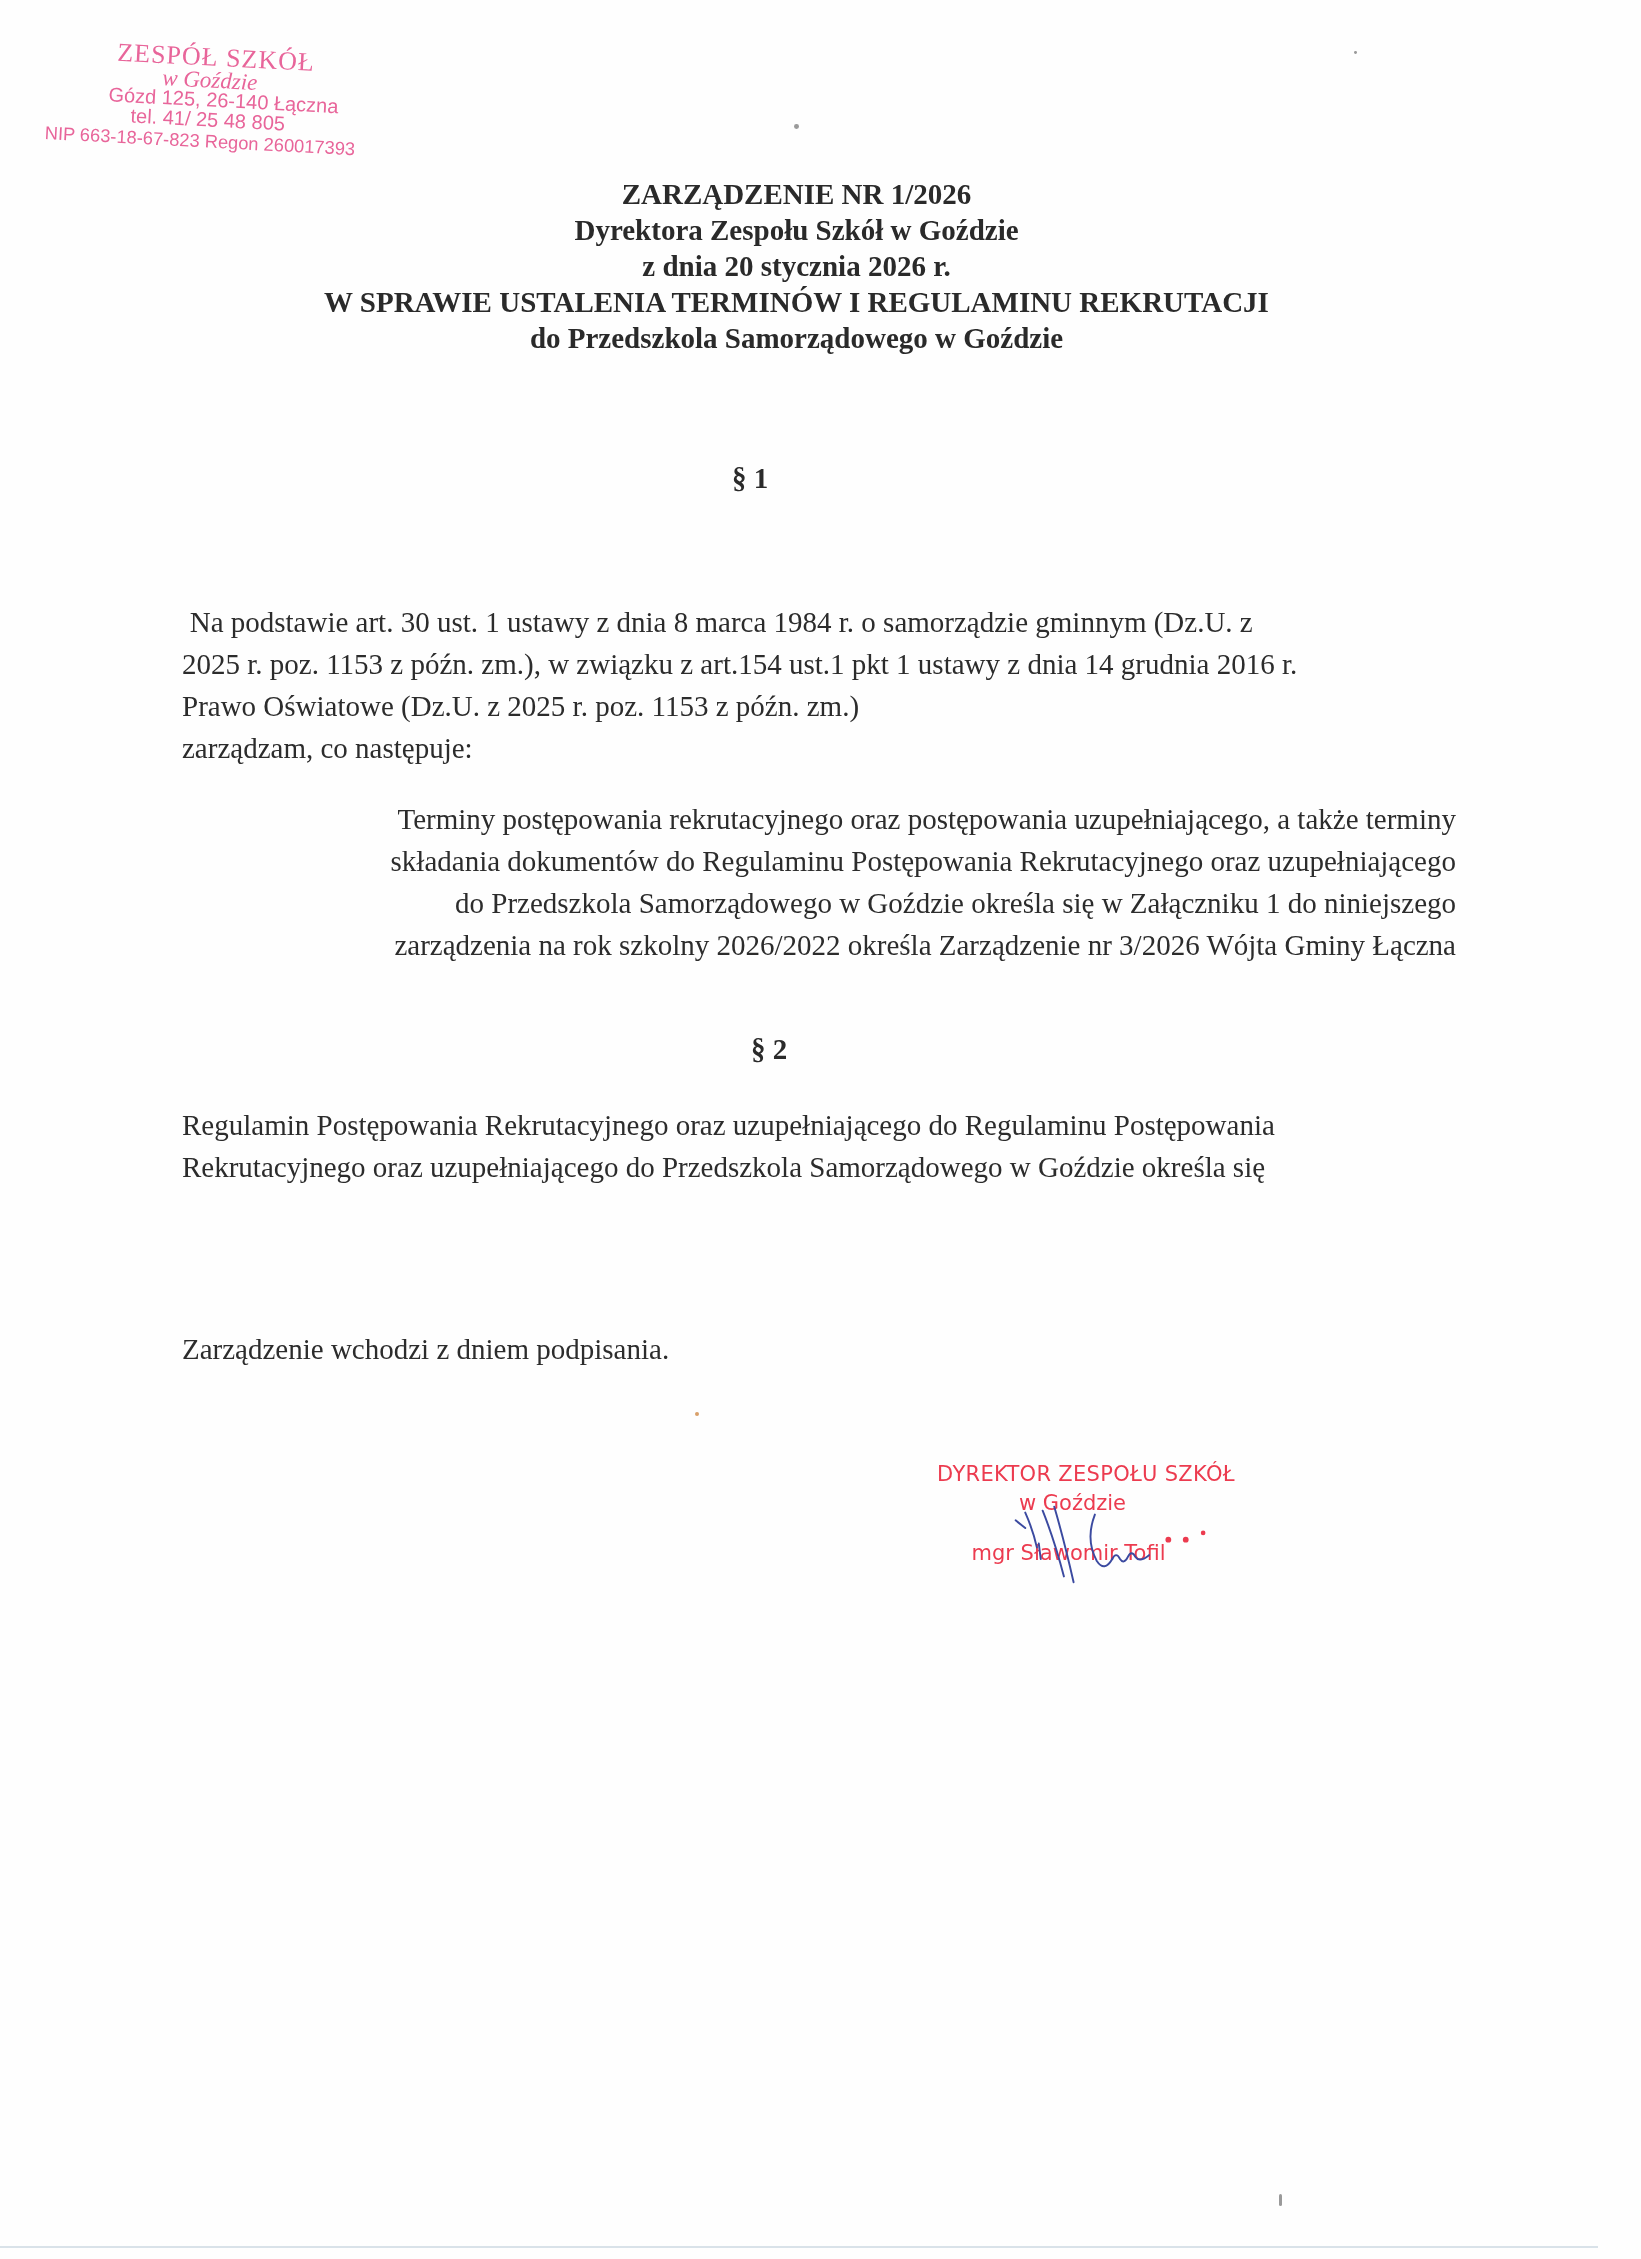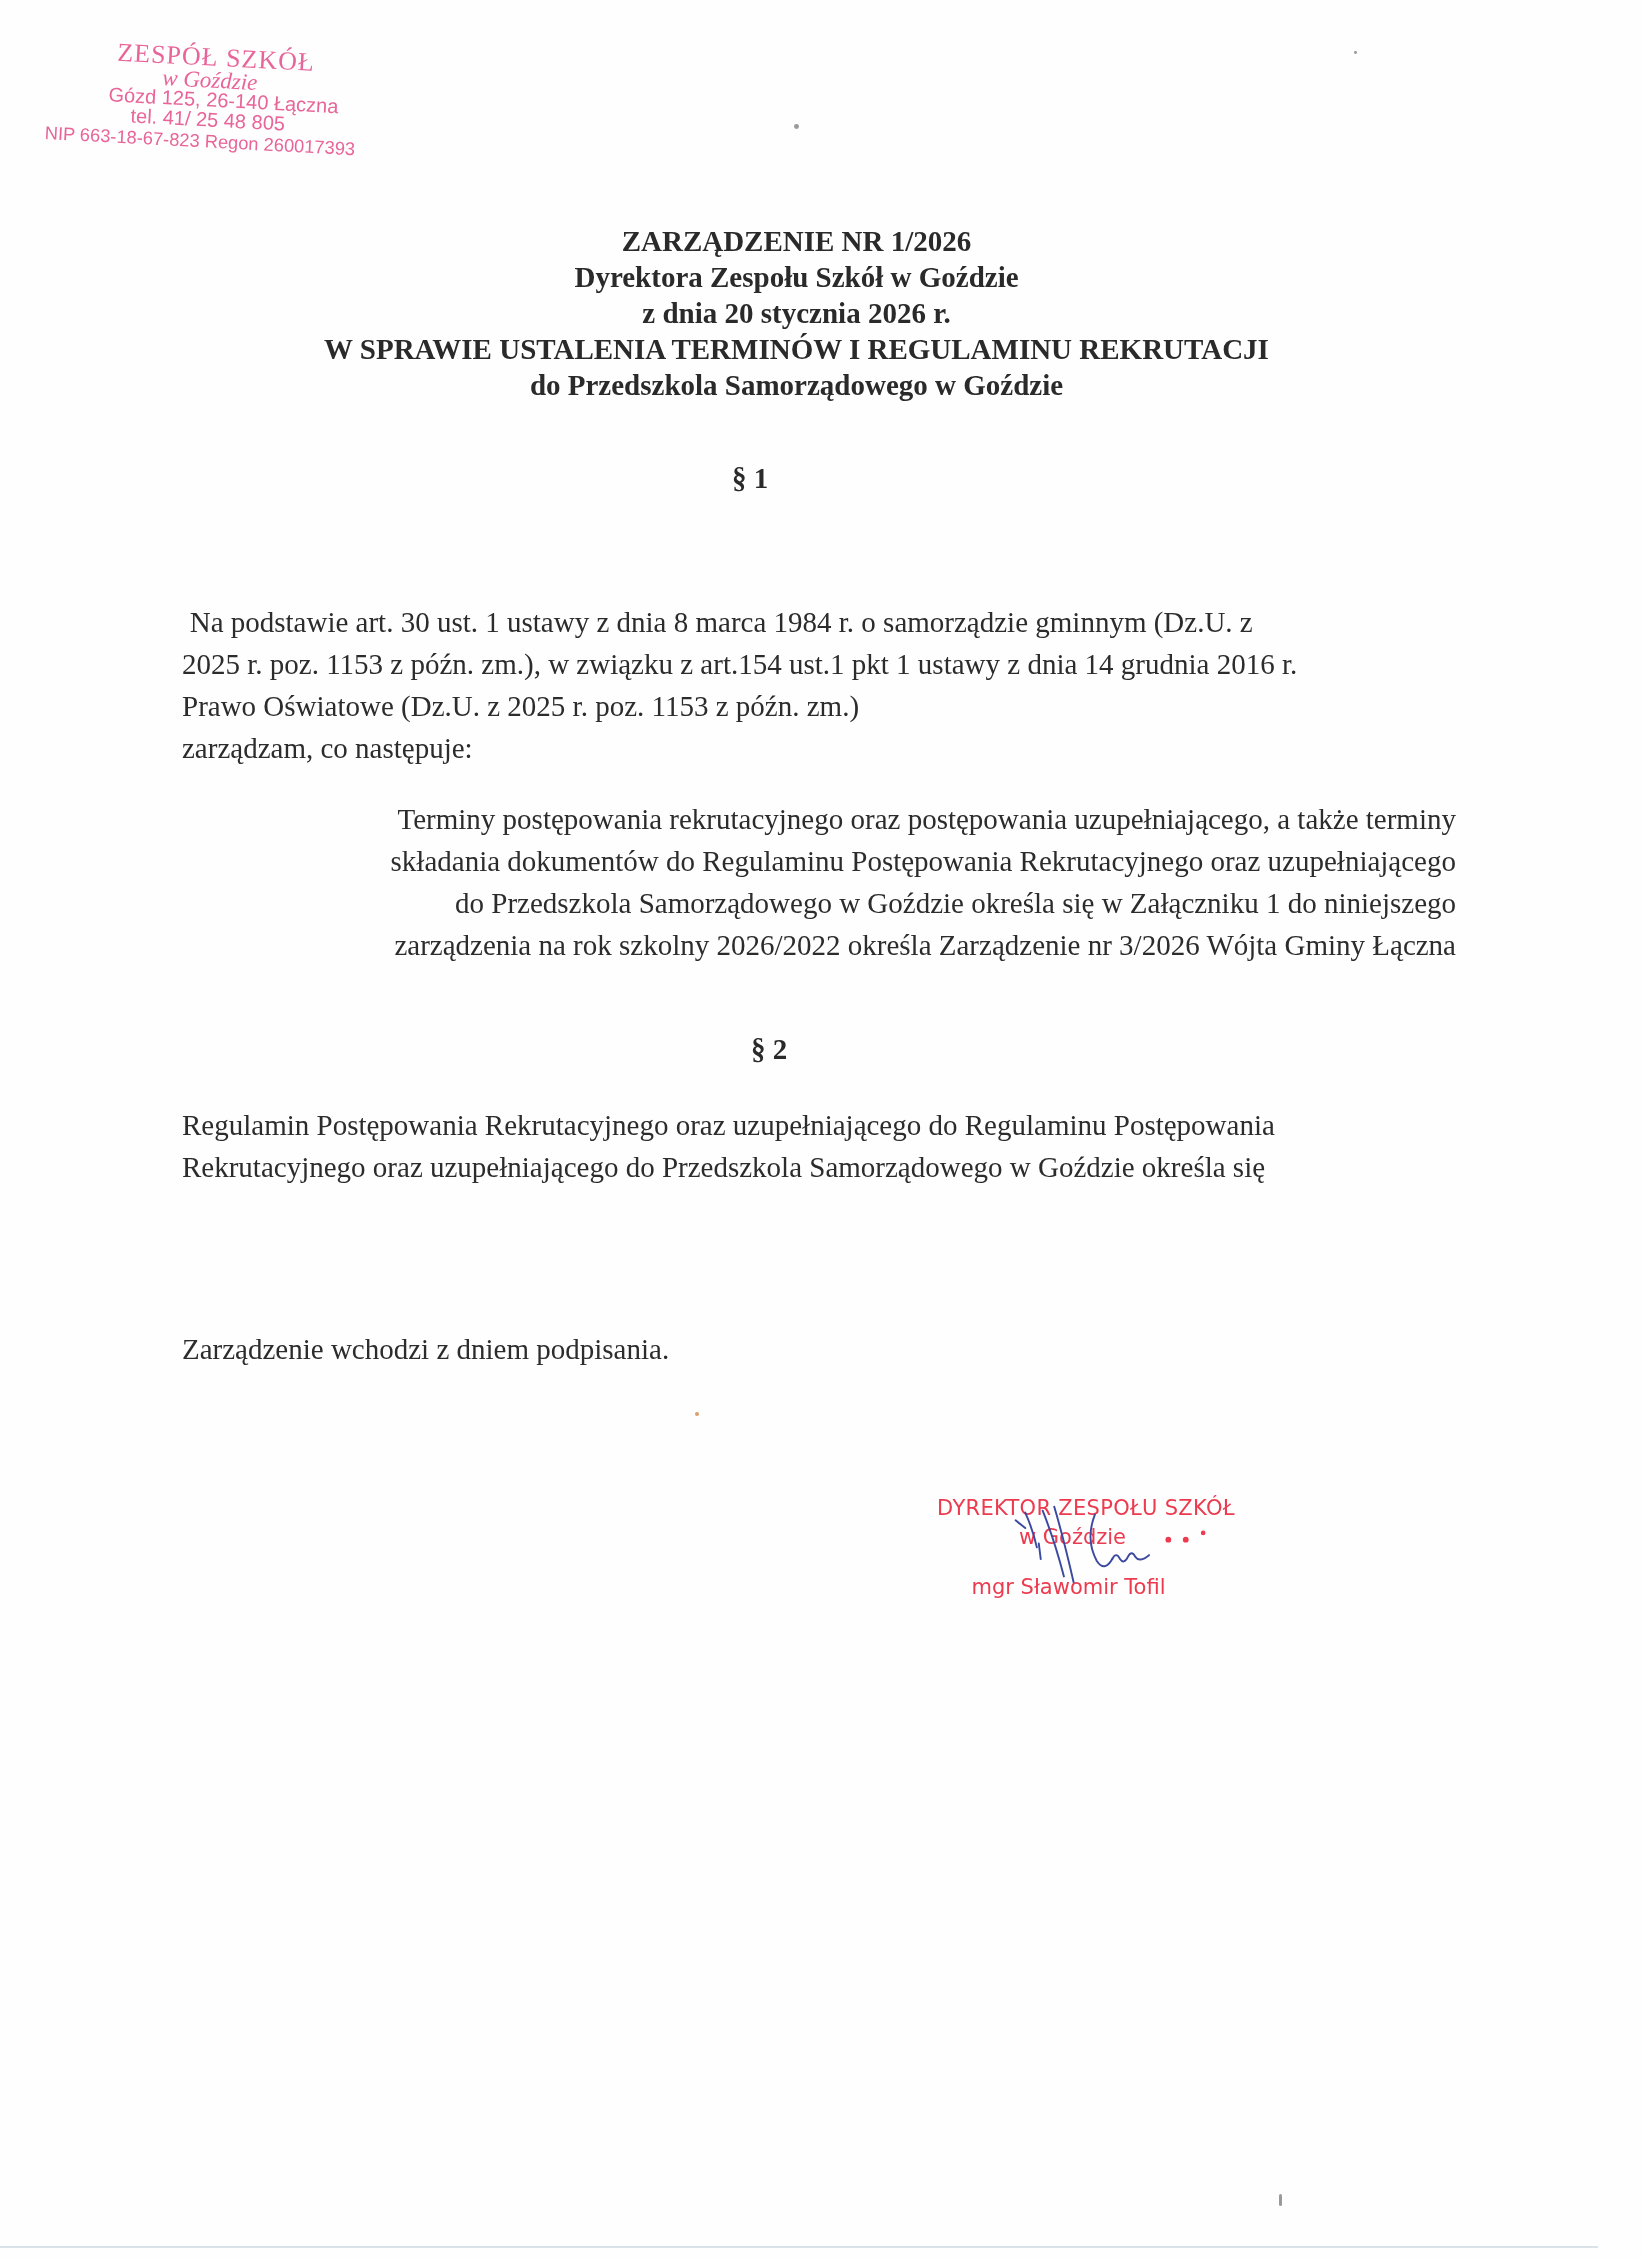--- a/index.html
+++ b/index.html
@@ -8,40 +8,40 @@
 
   
   .stamp { position: absolute; left: 48px; top: 35px; width: 367px; transform: rotate(3deg); transform-origin: left top; color: #e8659a; text-align: center; }
   .stamp .s1 { font-family: "Liberation Serif", serif; font-size: 26px; letter-spacing: 1px; line-height: 27px; margin-left: -29px; }
   .stamp .s2 { font-family: "Liberation Serif", serif; font-style: italic; font-size: 23px; line-height: 19.3px; margin-left: -39px; }
   .stamp .s3 { font-family: "Liberation Sans", sans-serif; font-size: 20px; line-height: 21px; margin-left: -9.7px; }
   .stamp .s4 { font-family: "Liberation Sans", sans-serif; font-size: 20px; line-height: 19.3px; margin-left: -39px; }
   .stamp .s5 { font-family: "Liberation Sans", sans-serif; font-size: 18.3px; line-height: 21px; text-align: left; margin-left: 1.9px; white-space: nowrap; }
 
   
-  .title-block { position: absolute; left: 0; top: 176px; width: 1641px; text-align: center; margin-top: 47px; }
+  .title-block { position: absolute; left: 0; top: 176px; width: 1641px; text-align: center; }
   .title-line { font-family: "Liberation Serif", serif; font-weight: bold; font-size: 29px; line-height: 36px; color: #2a2a2a; white-space: nowrap; }
   .title-line.t1 { margin-left: -48px; }
   .title-line.t2, .title-line.t3, .title-line.t5 { margin-left: -48px; }
   .title-line.t4 { margin-left: -48px; }
 
   .section-mark { position: absolute; font-family: "Liberation Serif", serif; font-weight: bold; font-size: 29px; color: #2a2a2a; }
   .sec1 { left: 732px; top: 462px; }
   .sec2 { left: 751px; top: 1033px; }
 
   .para { position: absolute; left: 182px; width: 1274px; font-family: "Liberation Serif", serif; font-size: 29px; line-height: 42px; color: #2c2c2c; }
   .para .ln { display: block; white-space: nowrap; }
   .p1 { top: 601px; }
   .p1 .ln:first-child { padding-left: 7.7px; }
   .p2 { top: 798px; text-align: right; }
   .p3 { top: 1104px; }
   .p4 { top: 1328px; }
 
   
-  .dir-stamp { position: absolute; left: 922px; top: 1460px; width: 328px; text-align: center; font-family: "DejaVu Sans", sans-serif; color: #ec3b4f; margin-top: 34px; }
+  .dir-stamp { position: absolute; left: 922px; top: 1460px; width: 328px; text-align: center; font-family: "DejaVu Sans", sans-serif; color: #ec3b4f; }
   .dir-stamp .d1 { font-size: 21px; line-height: 29px; white-space: nowrap; letter-spacing: 0.3px; }
   .dir-stamp .d2 { font-size: 21px; line-height: 29px; margin-left: -27px; }
   .dir-stamp .d3 { font-size: 21px; line-height: 29px; margin-top: 21px; margin-left: -35px; white-space: nowrap; }
   .signature { position: absolute; left: 1004px; top: 1501px; width: 232px; height: 116px; }
 
   
   .scan-line { position: absolute; left: 0; top: 2246px; width: 1598px; height: 1.9px; background: #c9d6df; opacity: 0.7; }
   .speck { position: absolute; background: #9a9a9a; border-radius: 50%; }
 </style>
 </head>

